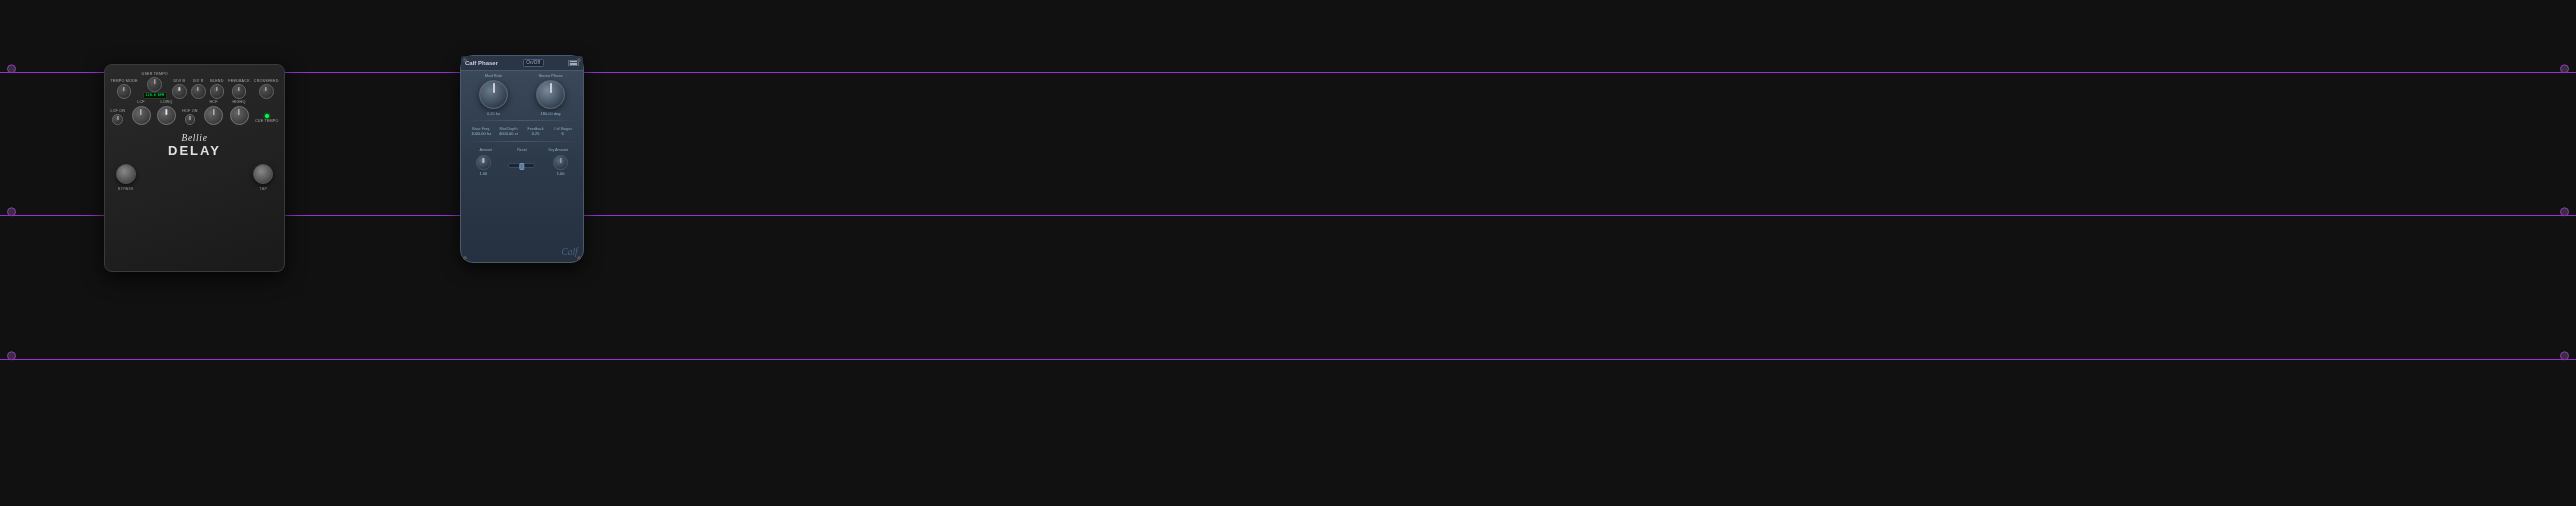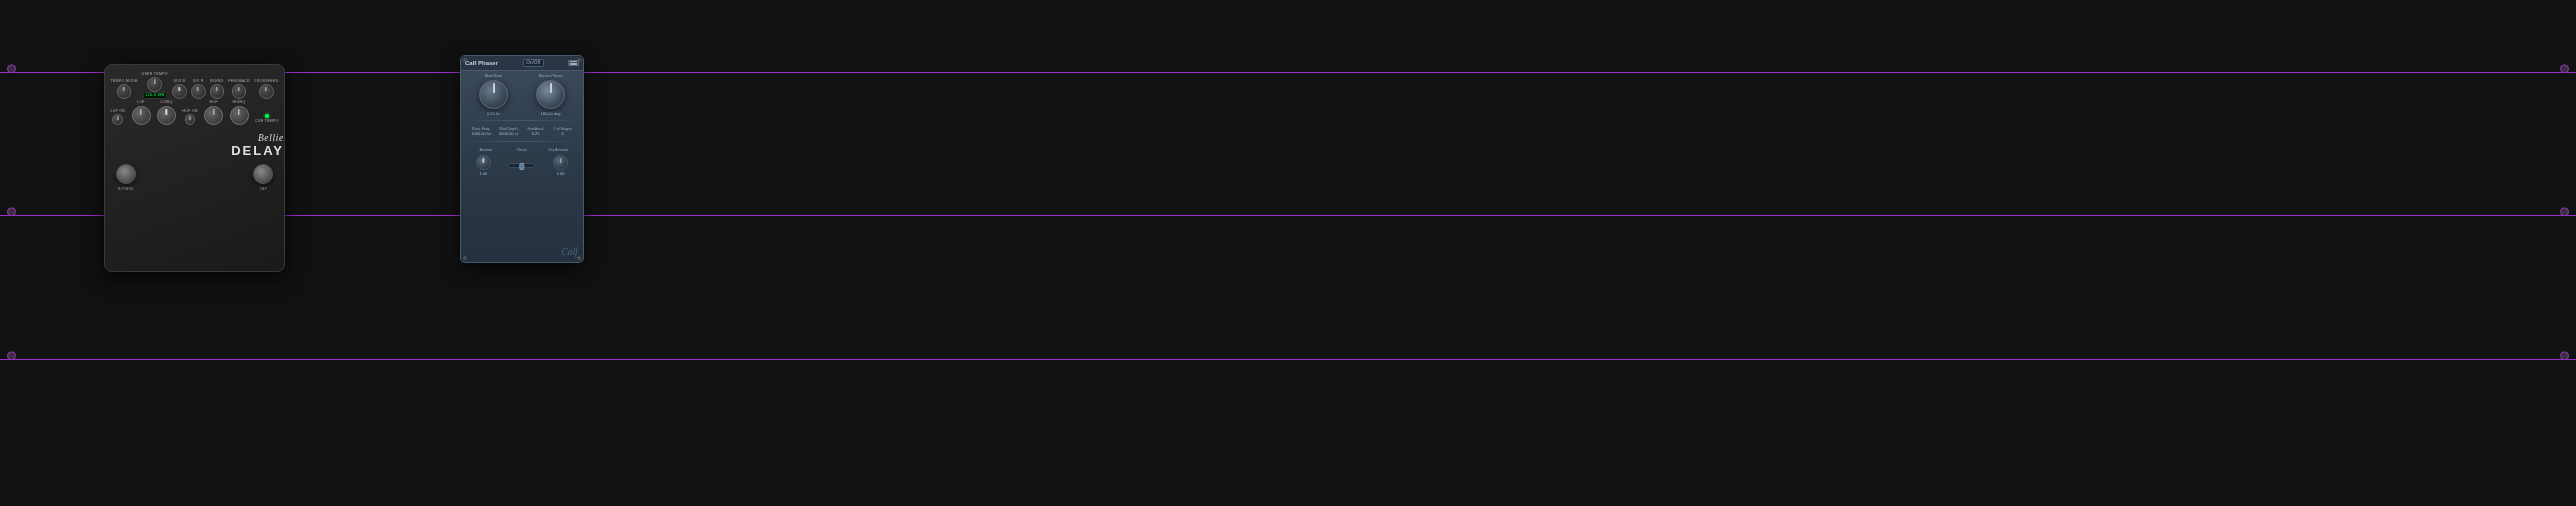--- a/index.html
+++ b/index.html
@@ -170,21 +170,21 @@
 
     .delay-bottom {
       display: flex;
       align-items: center;
       justify-content: space-between;
       padding: 2.7px 10.7px 4px;
       margin-top: 1.3px;
     }
 
     .delay-name {
-      text-align: right;
+      text-align: center;
       padding: 2.7px 0;
     }
 
     .delay-brand {
       font-family: 'Georgia', serif;
       font-style: italic;
       color: #ddd;
       font-size: 9.4px;
       letter-spacing: 0.7px;
     }
@@ -215,21 +215,21 @@
     }
 
     
     .calf-phaser {
       position: absolute;
       left: 460px;
       top: 55px;
       width: 124px;
       height: 208px;
       background: linear-gradient(180deg, #3d4a5c 0%, #2d3a4a 50%, #253040 100%);
-      border-radius: 5px;
+      border-radius: 13px;
       border: 0.7px solid #4a5a6a;
       box-shadow: 0 5.4px 17px rgba(0,0,0,0.7);
       font-family: Arial, sans-serif;
     }
 
     .calf-header {
       display: flex;
       align-items: center;
       justify-content: space-between;
       padding: 2.7px 4px;

